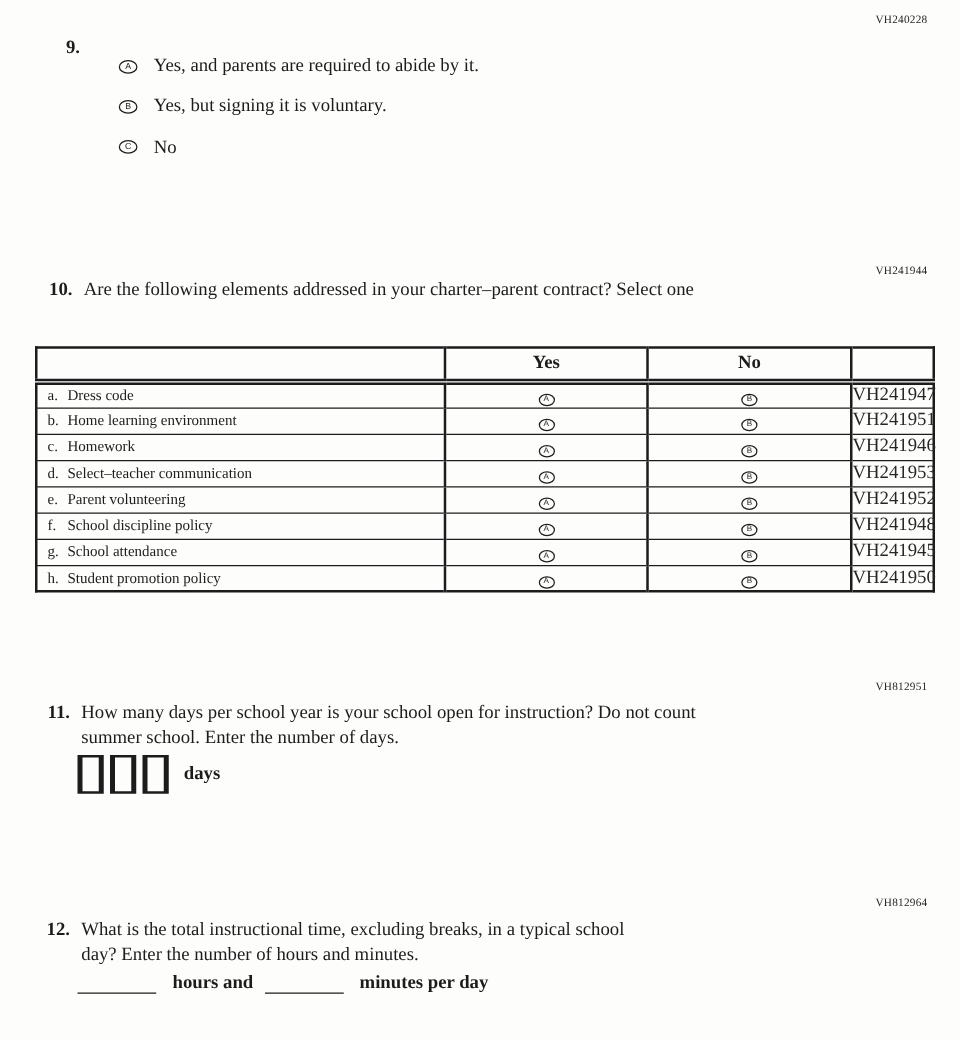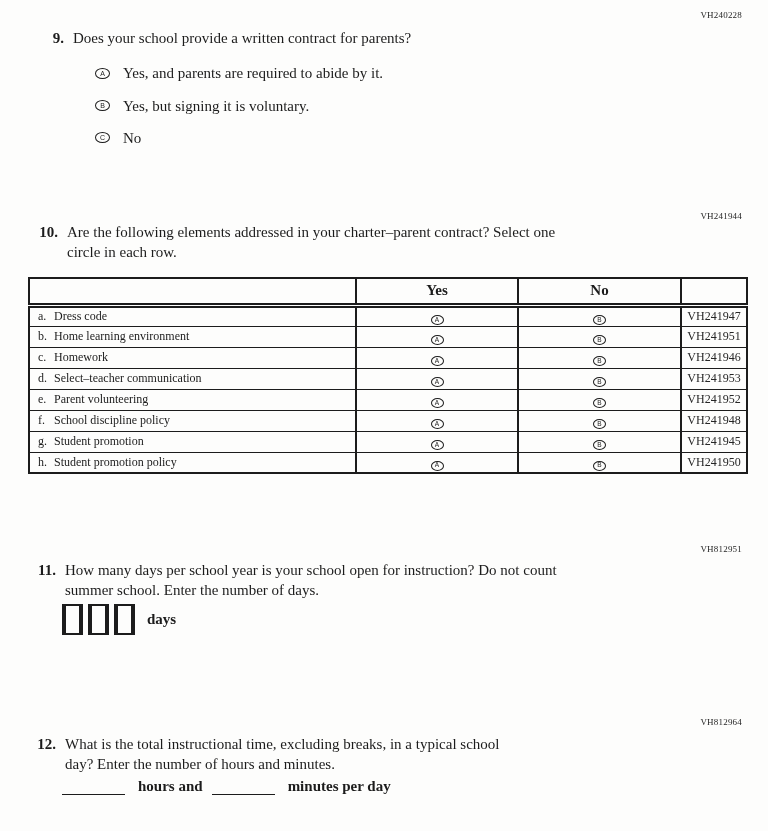--- a/index.html
+++ b/index.html
@@ -67,21 +67,21 @@
     padding: 0;
     vertical-align: middle;
   }
   table.resp .hdr th { height: 27px; font-size: 15px; font-weight: bold; text-align: center; border-bottom: 5px double #1c1c1c; }
   table.resp td { height: 21px; }
   table.resp .stub { text-align: left; font-size: 12px; padding-left: 8px; }
   table.resp .stub .pfx { display: inline-block; width: 16px; }
   table.resp .sep { border-left: 2px solid #1c1c1c; }
   table.resp .bubble-cell { text-align: center; }
   table.resp .bubble-cell .oval { width: 13px; height: 10px; font-size: 6.5px; }
-  table.resp .code-cell { font-size: 12px; text-align: center; color: #262626; }
+  table.resp .code-cell { font-size: 15px; text-align: center; color: #262626; }
 
   
   .digit-row { position: absolute; left: 62px; top: 604px; display: flex; align-items: center; }
   .digit-box {
     width: 21px;
     height: 31px;
     border: 2px solid #1c1c1c;
     border-left-width: 4px;
     border-right-width: 4px;
     margin-right: 5px;
@@ -101,21 +101,20 @@
 </style>
 </head>
 <body>
 
 <div class="page">
 
   <div class="code" style="top:10px">VH240228</div>
   <div class="question" style="top:28px; left:36px">
     <div class="qnum">9.</div>
     <div class="qbody">
-      <div>Does your school provide a written contract for parents?</div>
       <div class="options">
         <div class="opt">
           <span class="oval">A</span>
           <span class="opt-label">Yes, and parents are required to abide by it.</span>
         </div>
         <div class="opt">
           <span class="oval">B</span>
           <span class="opt-label">Yes, but signing it is voluntary.</span>
         </div>
         <div class="opt">
@@ -124,21 +123,20 @@
         </div>
       </div>
     </div>
   </div>
 
   <div class="code" style="top:211px">VH241944</div>
   <div class="question" style="top:222px; left:30px">
     <div class="qnum">10.</div>
     <div class="qbody">
       <div><span>Are the following elements addressed in your charter–parent contract? Select</span> <span class="b">one</span></div>
-      <div>circle in each row.</div>
     </div>
   </div>
 
   <table class="resp">
     <colgroup>
         <col class="c-stub">
         <col class="c-yes">
         <col class="c-no">
         <col class="c-code">
       </colgroup>
@@ -179,21 +177,21 @@
       <td class="sep bubble-cell"><span class="oval">B</span></td>
       <td class="sep code-cell">VH241952</td>
     </tr>
     <tr>
       <td class="stub"><span class="pfx">f.</span><span>School discipline policy</span></td>
       <td class="sep bubble-cell"><span class="oval">A</span></td>
       <td class="sep bubble-cell"><span class="oval">B</span></td>
       <td class="sep code-cell">VH241948</td>
     </tr>
     <tr>
-      <td class="stub"><span class="pfx">g.</span><span>Student promotion</span></td>
+      <td class="stub"><span class="pfx">g.</span><span>School attendance</span></td>
       <td class="sep bubble-cell"><span class="oval">A</span></td>
       <td class="sep bubble-cell"><span class="oval">B</span></td>
       <td class="sep code-cell">VH241945</td>
     </tr>
     <tr>
       <td class="stub"><span class="pfx">h.</span><span>Student promotion policy</span></td>
       <td class="sep bubble-cell"><span class="oval">A</span></td>
       <td class="sep bubble-cell"><span class="oval">B</span></td>
       <td class="sep code-cell">VH241950</td>
     </tr>

